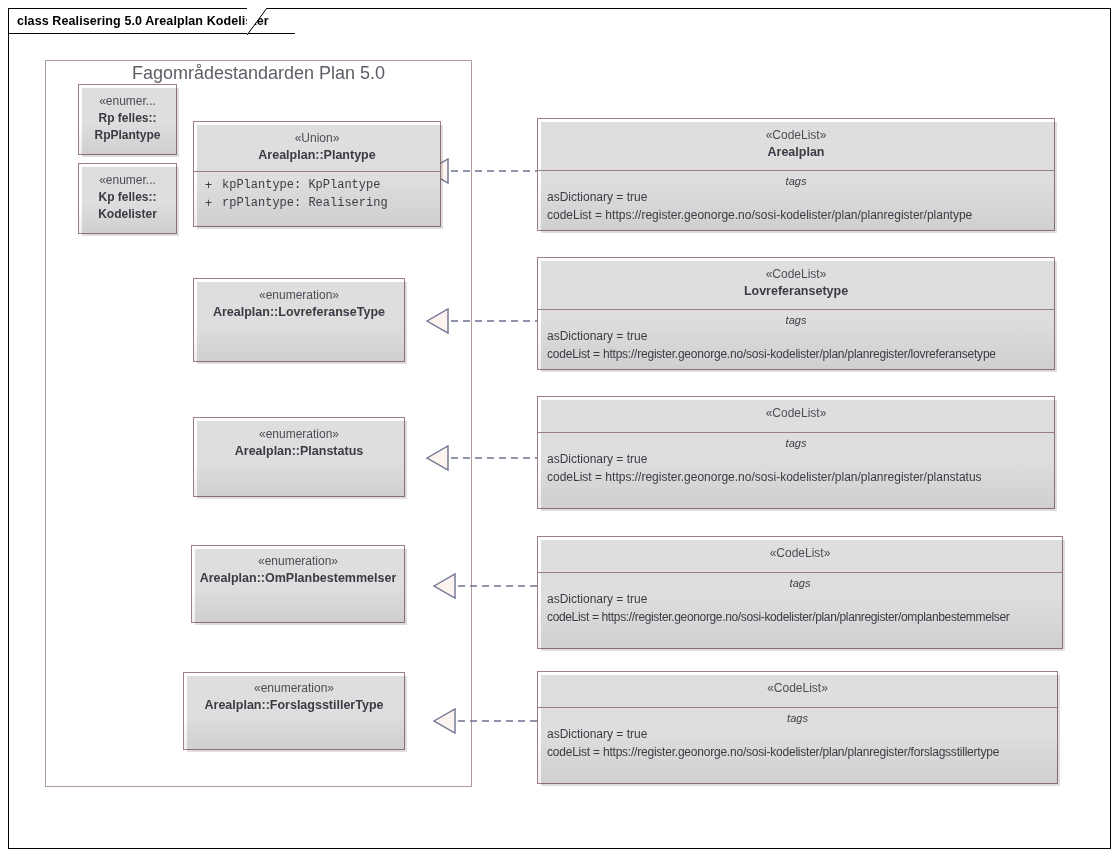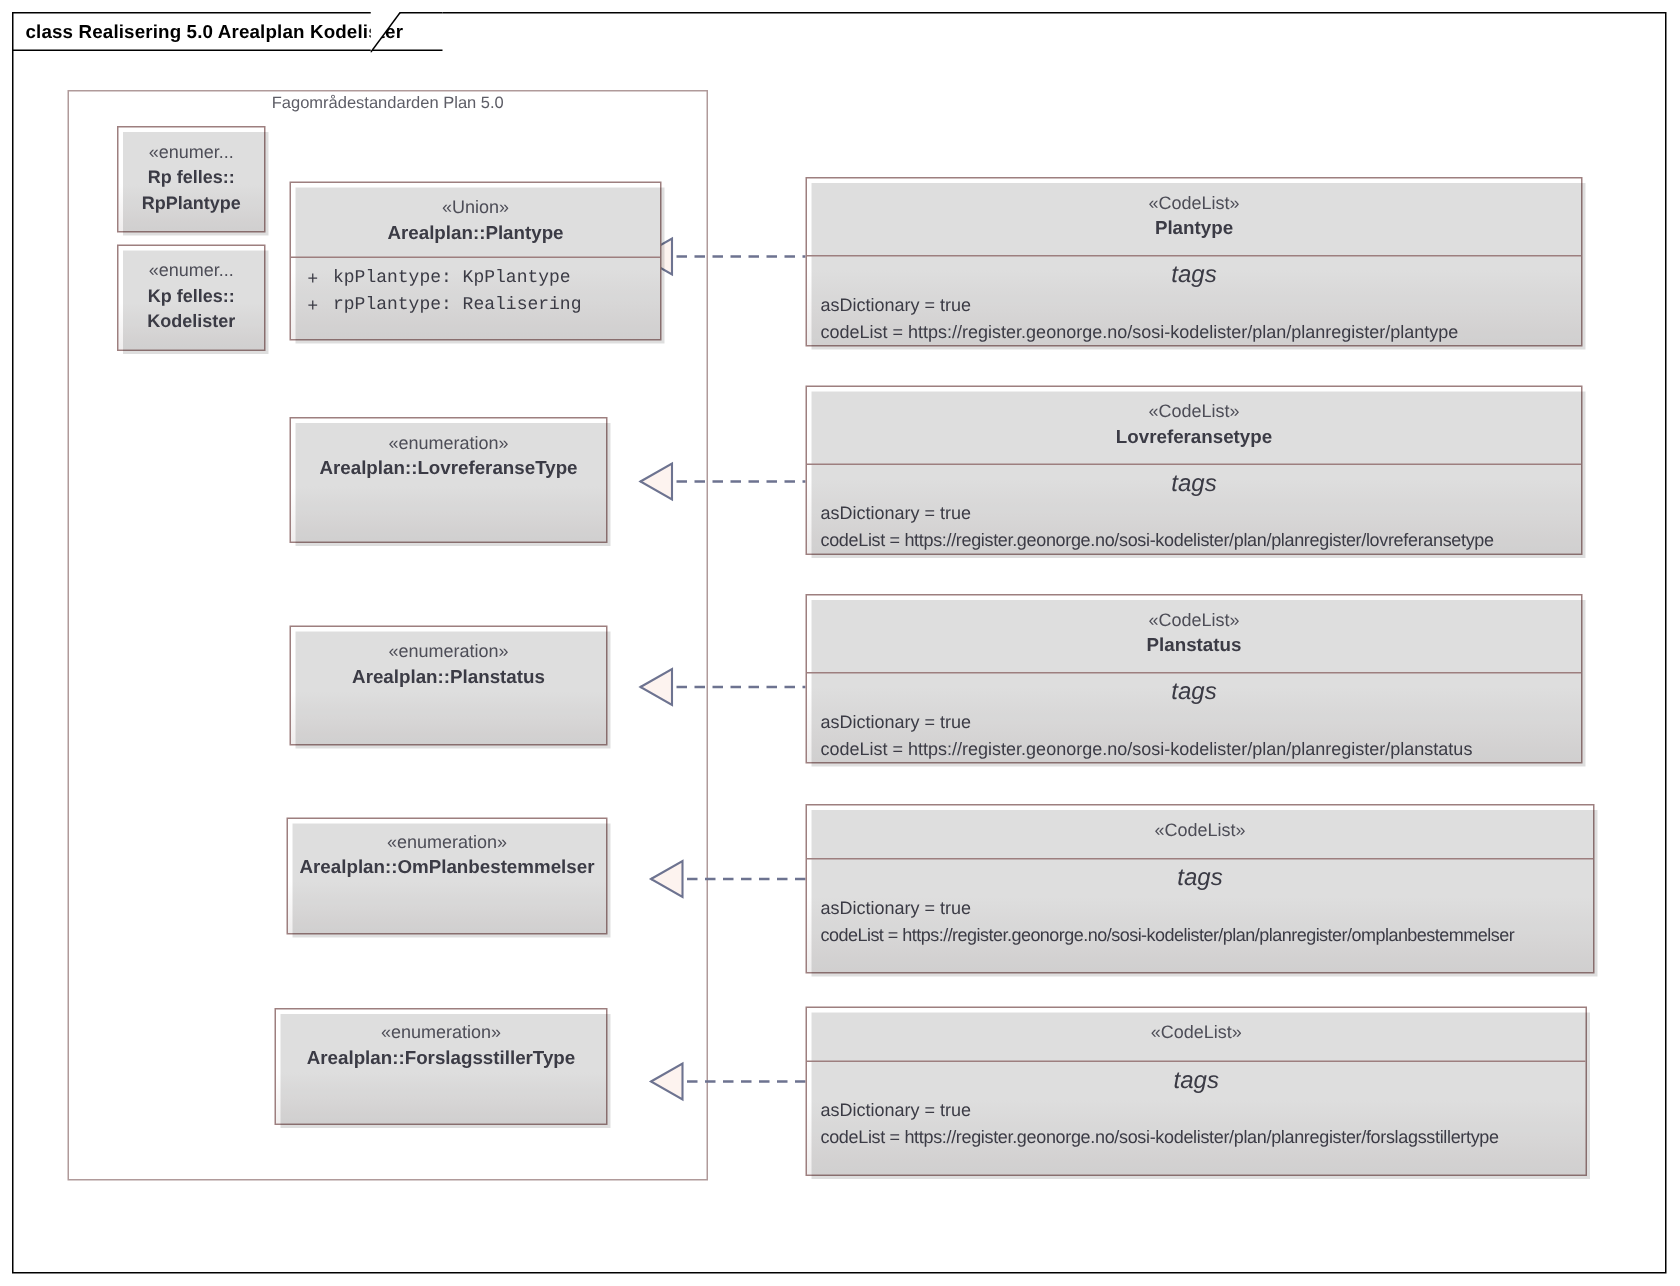--- a/index.html
+++ b/index.html
@@ -59,21 +59,21 @@
     left: 45px; top: 60px;
     width: 427px; height: 727px;
     border: 1px solid #b09a9a;
     background: #ffffff;
   }
   #package-label {
     position: absolute;
     left: 45px; top: 63px;
     width: 427px;
     text-align: center;
-    font-size: 11px;
+    font-size: 18px;
     color: #5d5d66;
     z-index: 2;
   }
 
   
   .uml-box {
     position: absolute;
     border: 1px solid #9d7f7f;
     background: linear-gradient(180deg, #ffffff 0%, #ffffff 55%, #f0eeee 100%);
     z-index: 3;
@@ -122,21 +122,21 @@
     width: 22px;
     padding-left: 5px;
     color: #3b3b45;
   }
   .attr-text { white-space: nowrap; font-family: Liberation Mono, monospace; }
 
   
   .tags-title {
     text-align: center;
     font-style: italic;
-    font-size: 16px;
+    font-size: 11px;
     color: #3b3b45;
     margin-bottom: 2px;
   }
   .tag-line {
     font-size: 12px;
     color: #3b3b45;
     line-height: 1.48;
     white-space: nowrap;
     padding-left: 3px;
   }
@@ -252,21 +252,21 @@
   <div class="uml-box" style="left:183px; top:672px; width:222px; height:78px;">
     <div class="uml-head" style="padding-top:8px;">
       <span class="stereo">«enumeration»</span>
       <span class="cname">Arealplan::ForslagsstillerType</span>
     </div>
   </div>
 
   <div class="uml-box" style="left:537px; top:118px; width:518px; height:113px;">
     <div class="uml-head" style="padding-top:9px;padding-bottom:10px;">
       <span class="stereo">«CodeList»</span>
-      <span class="cname">Plantype</span>
+      <span class="cname">Arealplan</span>
     </div>
     <div class="uml-sep uml-compartment">
       <div class="tags-title">tags</div>
       <div class="tag-line">asDictionary = true</div>
       <div class="tag-line">codeList = https://register.geonorge.no/sosi-kodelister/plan/planregister/plantype</div>
     </div>
   </div>
 
   <div class="uml-box" style="left:537px; top:257px; width:518px; height:113px;">
     <div class="uml-head" style="padding-top:9px;padding-bottom:10px;">
@@ -276,21 +276,20 @@
     <div class="uml-sep uml-compartment">
       <div class="tags-title">tags</div>
       <div class="tag-line">asDictionary = true</div>
       <div class="tag-line squeeze">codeList = https://register.geonorge.no/sosi-kodelister/plan/planregister/lovreferansetype</div>
     </div>
   </div>
 
   <div class="uml-box" style="left:537px; top:396px; width:518px; height:113px;">
     <div class="uml-head" style="padding-top:9px;padding-bottom:10px;">
       <span class="stereo">«CodeList»</span>
-      <span class="cname">Planstatus</span>
     </div>
     <div class="uml-sep uml-compartment">
       <div class="tags-title">tags</div>
       <div class="tag-line">asDictionary = true</div>
       <div class="tag-line">codeList = https://register.geonorge.no/sosi-kodelister/plan/planregister/planstatus</div>
     </div>
   </div>
 
   <div class="uml-box" style="left:537px; top:536px; width:526px; height:113px;">
     <div class="uml-head" style="padding-top:9px;padding-bottom:10px;">

